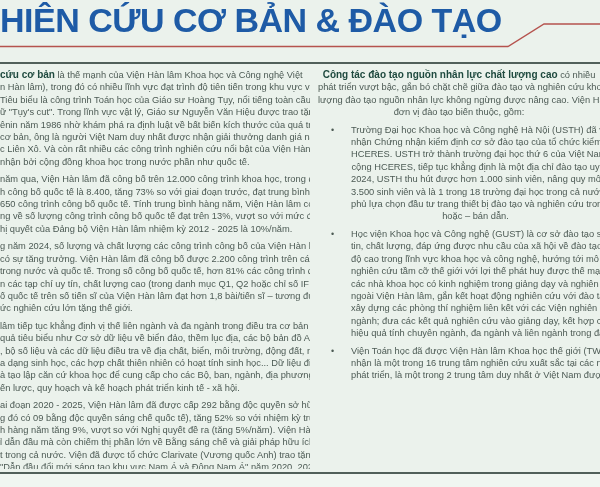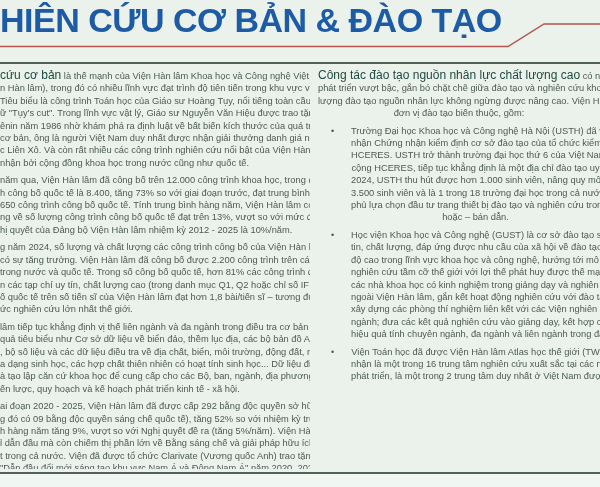--- a/index.html
+++ b/index.html
@@ -33,22 +33,22 @@
     overflow:hidden;
     font-size:9.3px;
     line-height:12.4px;
     color:#4c5a54;
   }
   .col-left{left:0;width:310px;height:400px;}
   .col-right{left:318px;width:282px;height:400px;text-align:center;}
   .para{margin:0 0 5px 0;}
   .line{white-space:nowrap;overflow:hidden;}
   .lead{
-    font-size:12px;
-    font-weight:400;
+    font-size:10px;
+    font-weight:700;
     color:#1f4a3f;
   }
   .bullet{position:relative;padding-left:33px;margin:0 0 5px 0;}
   .dot{position:absolute;left:13px;top:0;font-size:9px;color:#4c5a54;}
 </style>
 </head>
 <body>
 
 <div class="canvas">
 
@@ -62,36 +62,36 @@
 
   <div class="col col-left" id="left-col">
       <div class="para">
         <div class="line"><span class="lead">cứu cơ bản</span> là thế mạnh của Viện Hàn lâm Khoa học và Công nghệ Việt</div>
         <div class="line">n Hàn lâm), trong đó có nhiều lĩnh vực đạt trình độ tiên tiến trong khu vực và</div>
         <div class="line">Tiêu biểu là công trình Toán học của Giáo sư Hoàng Tụy, nổi tiếng toàn cầu với</div>
         <div class="line">ữ "Tụy's cut". Trong lĩnh vực vật lý, Giáo sư Nguyễn Văn Hiệu được trao tặng Giải</div>
         <div class="line">ênin năm 1986 nhờ khám phá ra định luật về bất biến kích thước của quá trình</div>
         <div class="line">cơ bản, ông là người Việt Nam duy nhất được nhận giải thưởng danh giá này của</div>
         <div class="line">c Liên Xô. Và còn rất nhiều các công trình nghiên cứu nổi bật của Viện Hàn lâm</div>
-        <div class="line">nhận bởi cộng đồng khoa học trong nước cũng như quốc tế.</div>
+        <div class="line">nhận bởi cộng đồng khoa học trong nước phần như quốc tế.</div>
       </div>
       <div class="para">
         <div class="line">năm qua, Viện Hàn lâm đã công bố trên 12.000 công trình khoa học, trong đó, số</div>
         <div class="line">h công bố quốc tế là 8.400, tăng 73% so với giai đoạn trước, đạt trung bình mỗi</div>
         <div class="line">650 công trình công bố quốc tế. Tính trung bình hàng năm, Viện Hàn lâm có mức</div>
         <div class="line">ng về số lượng công trình công bố quốc tế đạt trên 13%, vượt so với mức đặt ra</div>
         <div class="line">hị quyết của Đảng bộ Viện Hàn lâm nhiệm kỳ 2012 - 2025 là 10%/năm.</div>
       </div>
       <div class="para">
         <div class="line">g năm 2024, số lượng và chất lượng các công trình công bố của Viện Hàn lâm</div>
         <div class="line">có sự tăng trưởng. Viện Hàn lâm đã công bố được 2.200 công trình trên các tạp</div>
         <div class="line">trong nước và quốc tế. Trong số công bố quốc tế, hơn 81% các công trình được</div>
         <div class="line">n các tạp chí uy tín, chất lượng cao (trong danh mục Q1, Q2 hoặc chỉ số IF &gt; 1). Tỷ</div>
         <div class="line">ố quốc tế trên số tiến sĩ của Viện Hàn lâm đạt hơn 1,8 bài/tiến sĩ – tương đương</div>
-        <div class="line">ức nghiên cứu lớn nhất thế giới.</div>
+        <div class="line">ức nghiên cứu lớn tặng thế giới.</div>
       </div>
       <div class="para">
         <div class="line">lâm tiếp tục khẳng định vị thế liên ngành và đa ngành trong điều tra cơ bản với</div>
         <div class="line">quả tiêu biểu như Cơ sở dữ liệu về biển đảo, thềm lục địa, các bộ bản đồ Atlas</div>
         <div class="line">, bộ số liệu và các dữ liệu điều tra về địa chất, biển, môi trường, động đất, nổ</div>
         <div class="line">a dạng sinh học, các hợp chất thiên nhiên có hoạt tính sinh học... Dữ liệu điều tra</div>
         <div class="line">à tạo lập căn cứ khoa học để cung cấp cho các Bộ, ban, ngành, địa phương xây</div>
         <div class="line">ến lược, quy hoạch và kế hoạch phát triển kinh tế - xã hội.</div>
       </div>
       <div class="para">
@@ -128,21 +128,21 @@
         <div class="line">độ cao trong lĩnh vực khoa học và công nghệ, hướng tới mô hìn</div>
         <div class="line">nghiên cứu tầm cỡ thế giới với lợi thế phát huy được thế mạnh l</div>
         <div class="line">các nhà khoa học có kinh nghiệm trong giảng dạy và nghiên cứu</div>
         <div class="line">ngoài Viện Hàn lâm, gắn kết hoạt động nghiên cứu với đào tạo</div>
         <div class="line">xây dựng các phòng thí nghiệm liên kết với các Viện nghiên cứ</div>
         <div class="line">ngành; đưa các kết quả nghiên cứu vào giảng dạy, kết hợp chặt c</div>
         <div class="line">hiệu quả tính chuyên ngành, đa ngành và liên ngành trong đào t</div>
       </div>
       <div class="bullet">
         <span class="dot">•</span>
-        <div class="line">Viện Toán học đã được Viện Hàn lâm Atlas học thế giới (TW</div>
+        <div class="line">Viện Toán học đã được Viện Hàn lâm Khoa học thế giới (TW</div>
         <div class="line">nhận là một trong 16 trung tâm nghiên cứu xuất sắc tại các n</div>
         <div class="line">phát triển, là một trong 2 trung tâm duy nhất ở Việt Nam được</div>
       </div>
     </div>
 
   <div class="bottom-border"></div>
   <div class="footer-strip"></div>
 
 </div>
 

